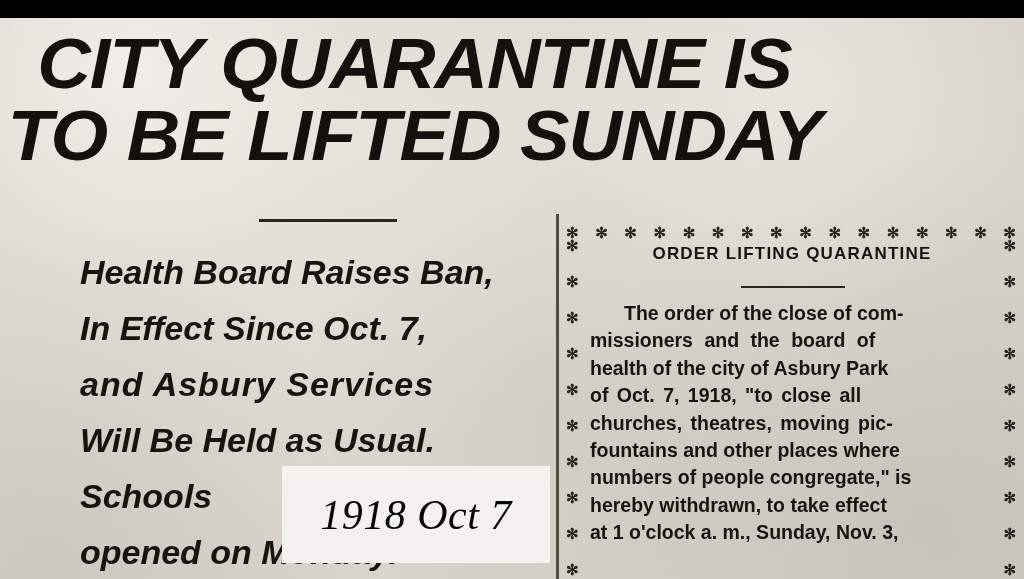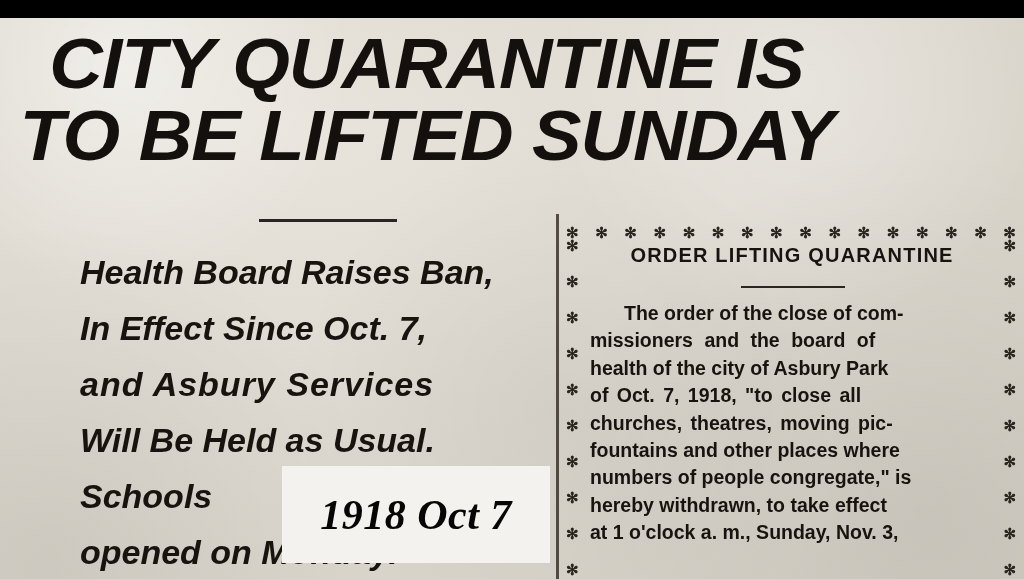--- a/index.html
+++ b/index.html
@@ -50,21 +50,20 @@
     position: absolute;
     left: 0;
     top: 0;
     width: 829px;
     text-align: center;
     color: #14100d;
     font-family: "Liberation Sans", sans-serif;
     font-weight: bold;
     font-stretch: condensed;
     letter-spacing: -1px;
-    margin-left: 12px;
   }
   .headline-line {
     display: block;
     font-size: 70px;
     line-height: 76px;
     font-style: italic;
     transform: scaleX(1.06);
     white-space: nowrap;
   }
   #headline-line-1 { margin-top: 8px; }
@@ -145,21 +144,21 @@
   #dot-col-right { right: 0; }
 
   #box-title {
     position: absolute;
     left: 22px;
     top: 26px;
     width: 408px;
     text-align: center;
     font-family: "Liberation Sans", sans-serif;
     font-weight: bold;
-    font-size: 20px;
+    font-size: 17px;
     letter-spacing: 1.2px;
     color: #17130f;
     white-space: nowrap;
   }
   #box-title-rule {
     position: absolute;
     left: 175px;
     top: 68px;
     width: 104px;
     height: 2px;
@@ -192,21 +191,21 @@
     width: 268px;
     height: 97px;
     background: #f4f2ee;
     display: flex;
     align-items: center;
     justify-content: center;
   }
   #date-overlay-text {
     font-family: "Liberation Serif", serif;
     font-style: italic;
-    font-weight: bold;
+    font-weight: normal;
     font-size: 42px;
     color: #060606;
     letter-spacing: 0.5px;
     white-space: nowrap;
   }
 
   
   .letterbox {
     position: absolute;
     left: 0;

